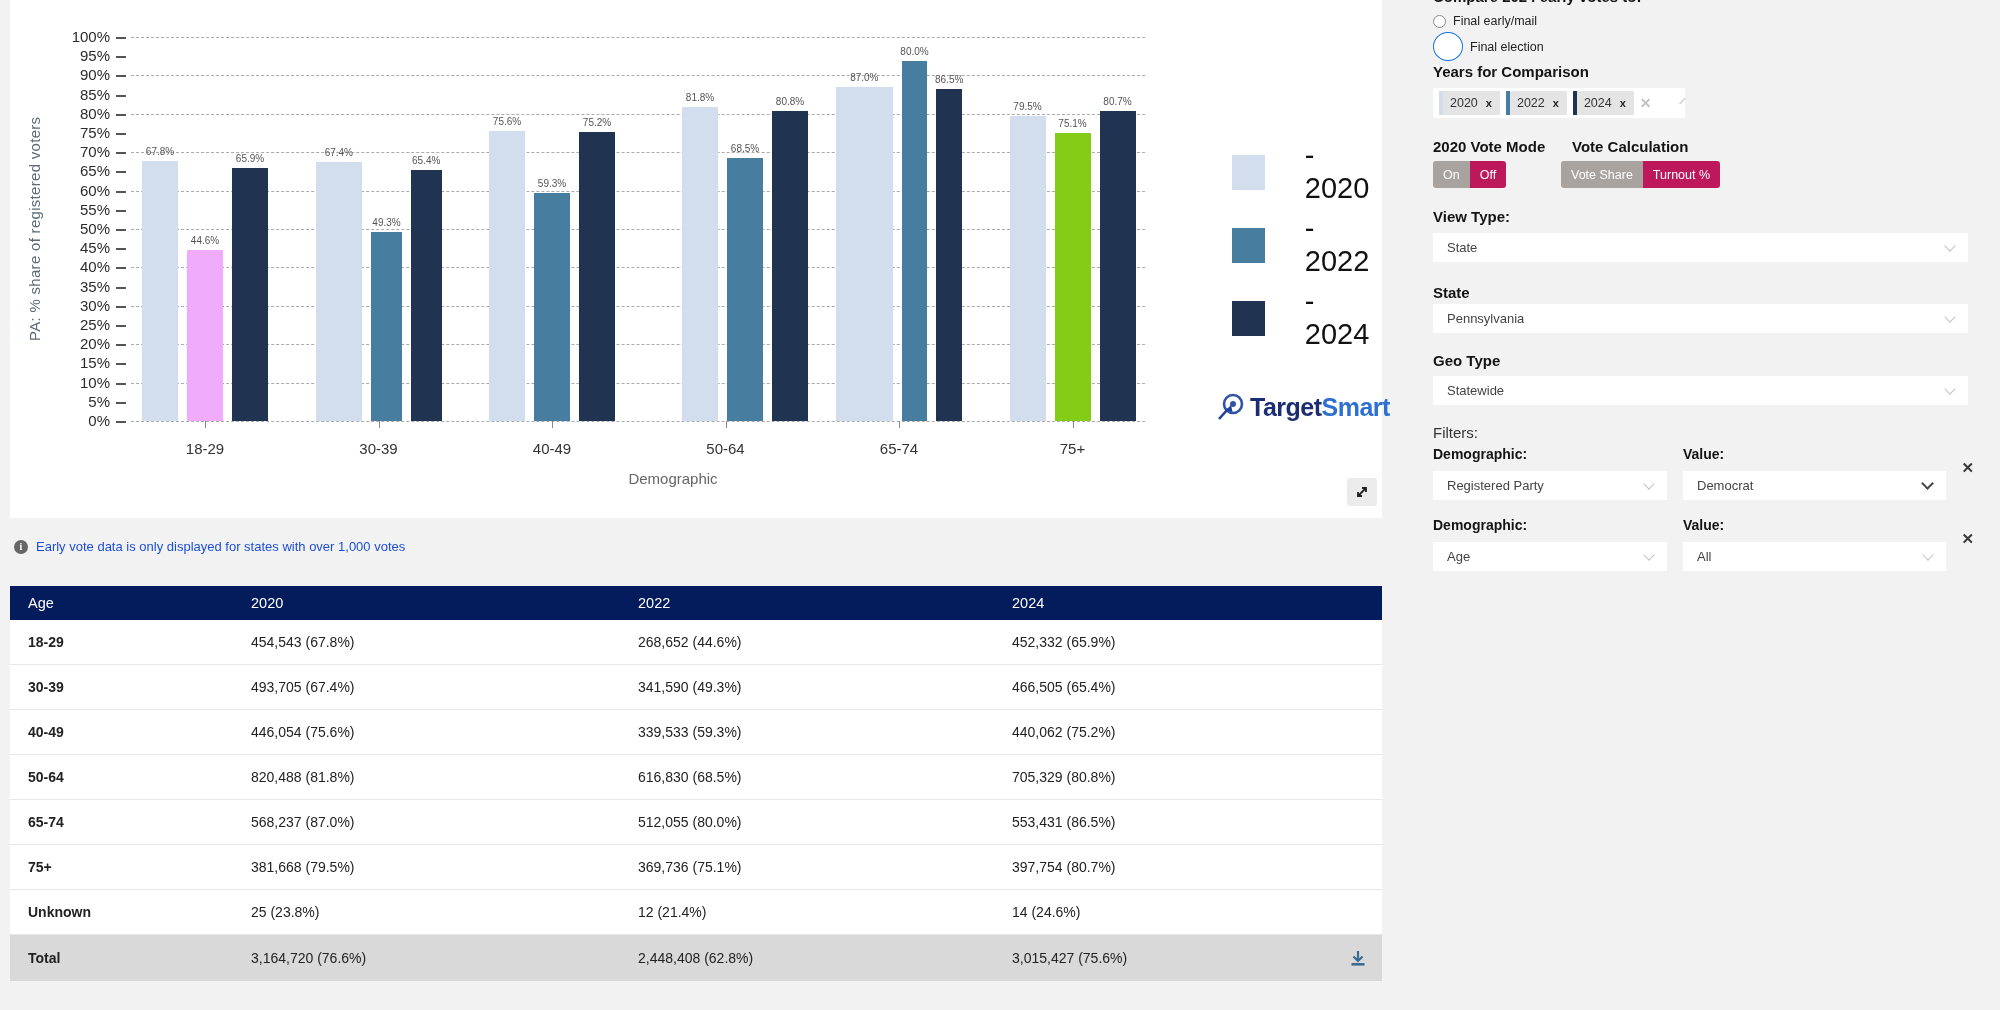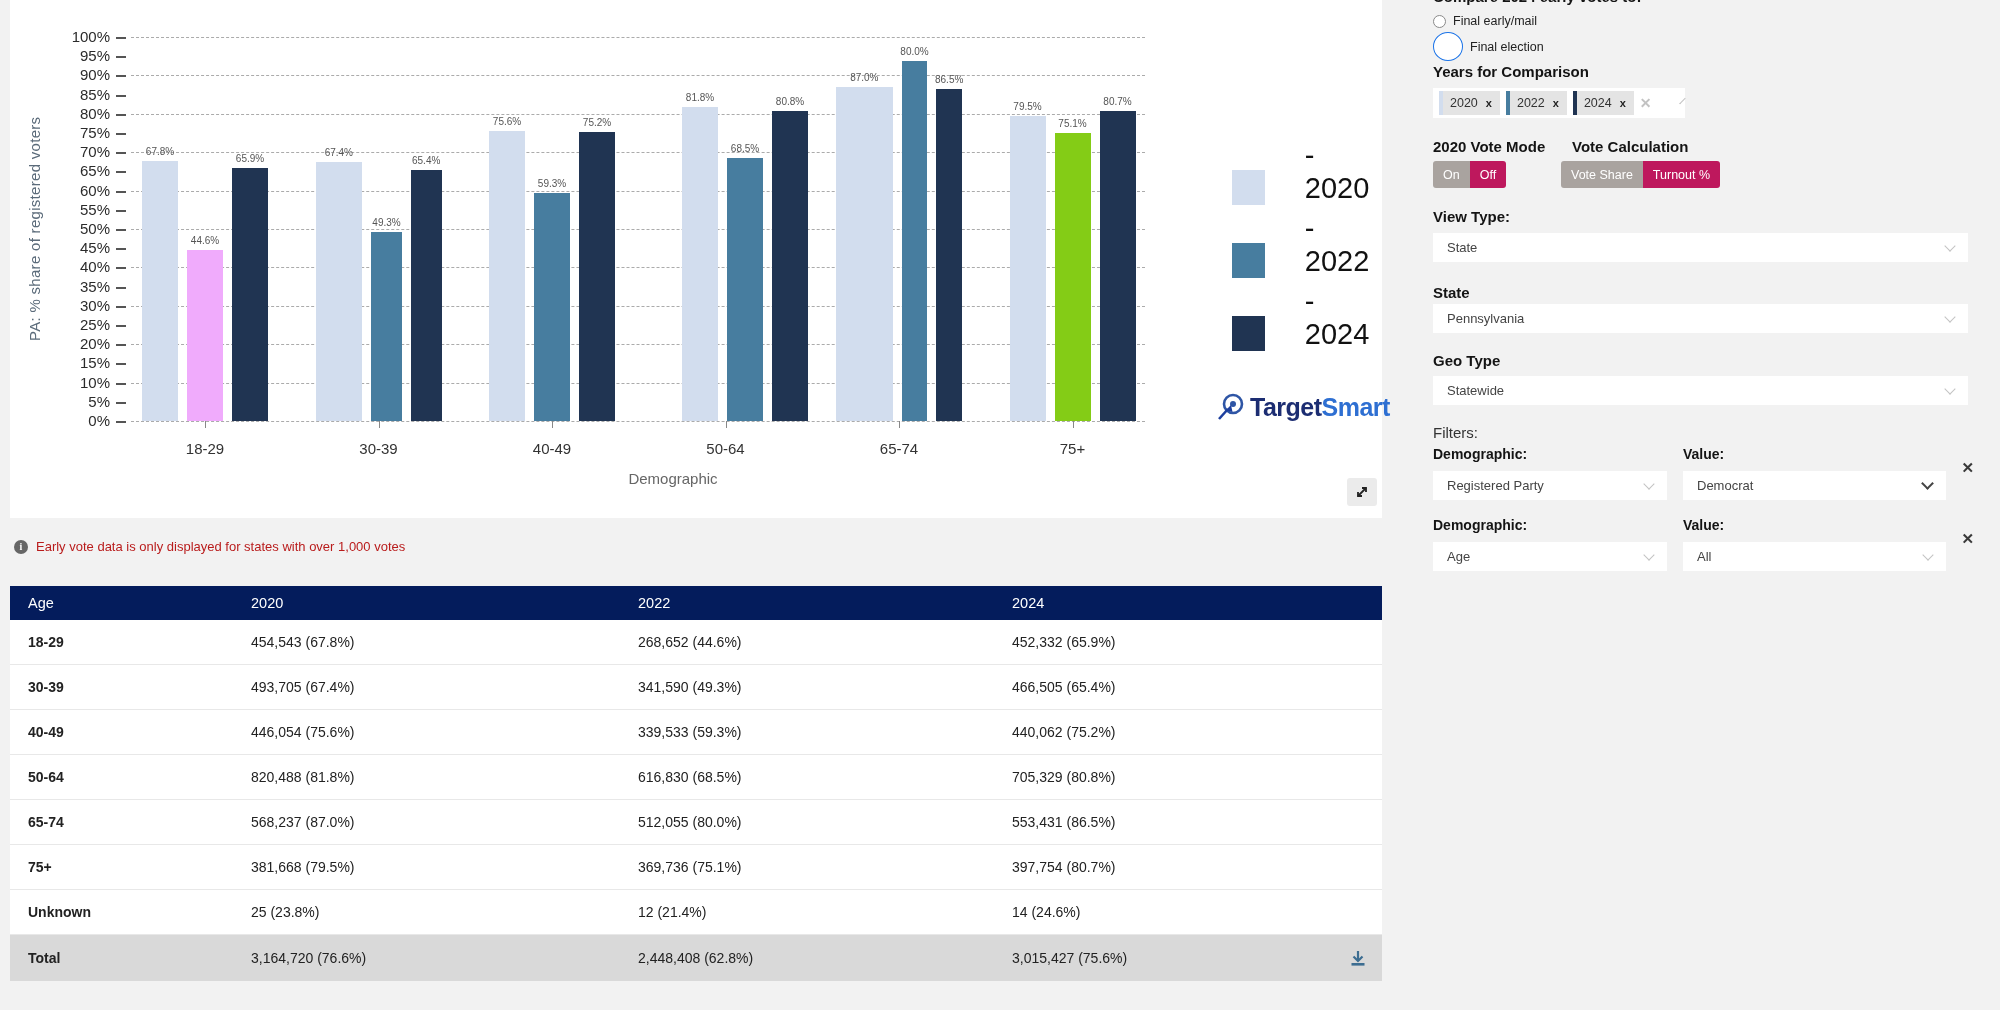--- a/index.html
+++ b/index.html
@@ -23,40 +23,40 @@
   .bargroup{position:absolute;bottom:0;width:126px;display:flex;gap:9px;align-items:flex-end;}
   .bar{width:36px;position:relative;}
   .barval{
     position:absolute;top:-15px;left:50%;transform:translateX(-50%);
     font-size:10px;color:#555;white-space:nowrap;
   }
   .xtick{position:absolute;top:421px;height:7px;border-left:1px solid #888;}
   .xlab{position:absolute;top:440px;width:120px;text-align:center;font-size:15px;color:#333;}
   .x-axis-title{position:absolute;left:603px;top:470px;width:120px;text-align:center;font-size:15px;color:#666;}
   .legend{position:absolute;left:1222px;top:139px;display:flex;flex-direction:column;gap:7px;}
-  .legend-row{display:flex;align-items:flex-end;gap:28px;}
+  .legend-row{display:flex;align-items:center;gap:28px;}
   .legend-swatch{width:35px;height:35px;}
   .legend-label{margin-left:12px;font-size:29px;color:#111;}
   
   .logo{position:absolute;left:1205px;top:391px;display:flex;align-items:center;gap:3px;}
   .logo-text{font-size:25px;font-weight:700;letter-spacing:-.5px;}
   .logo-prefix{color:#1c2d72;}
   .logo-suffix{color:#2e6fd2;}
   .expand-btn{
     position:absolute;left:1337px;top:478px;width:30px;height:28px;border-radius:3px;
     background:#ebebeb;display:flex;align-items:center;justify-content:center;cursor:pointer;
   }
   
   .note{position:absolute;left:14px;top:539px;display:flex;align-items:center;gap:8px;}
   .note-icon{
     width:14px;height:14px;border-radius:50%;background:#666;color:#fff;
     font-size:10px;font-weight:700;display:flex;align-items:center;justify-content:center;
     font-family:"Liberation Serif",serif;
   }
-  .note-text{font-size:13px;color:#b91c1c;}
+  .note-text{font-size:13px;color:#1d4ed8;}
   
   .data-table{position:absolute;left:10px;top:586px;width:1372px;background:#fff;}
   .trow{display:grid;grid-template-columns:241px 387px 374px 1fr;align-items:center;}
   .thead{height:34px;background:#041c5c;color:#fff;font-size:14.5px;}
   .tbody-row{height:44px;border-bottom:1px solid #e8e8e8;font-size:14px;color:#222;}
   .tcell-first{padding-left:18px;font-weight:700;}
   .thead .tcell-first{font-weight:400;}
   .total-row{height:46px;background:#d9d9d9;font-size:14px;color:#222;position:relative;border-bottom:none;}
   .download-btn{position:absolute;right:14px;top:13px;width:20px;height:20px;cursor:pointer;}
   

